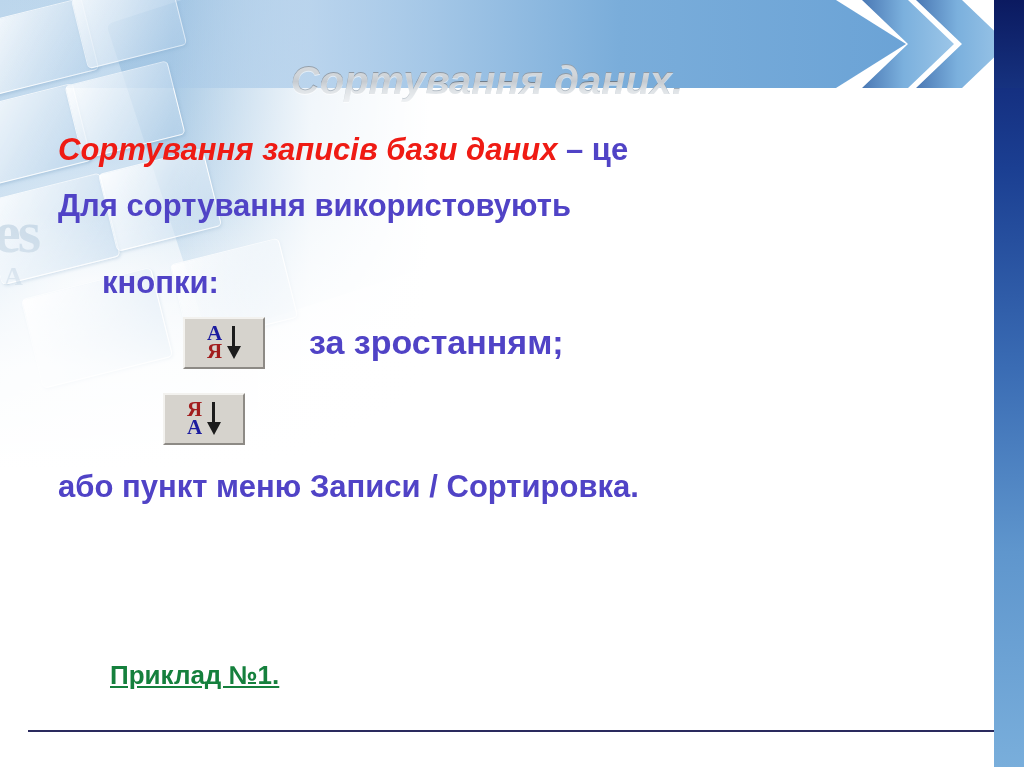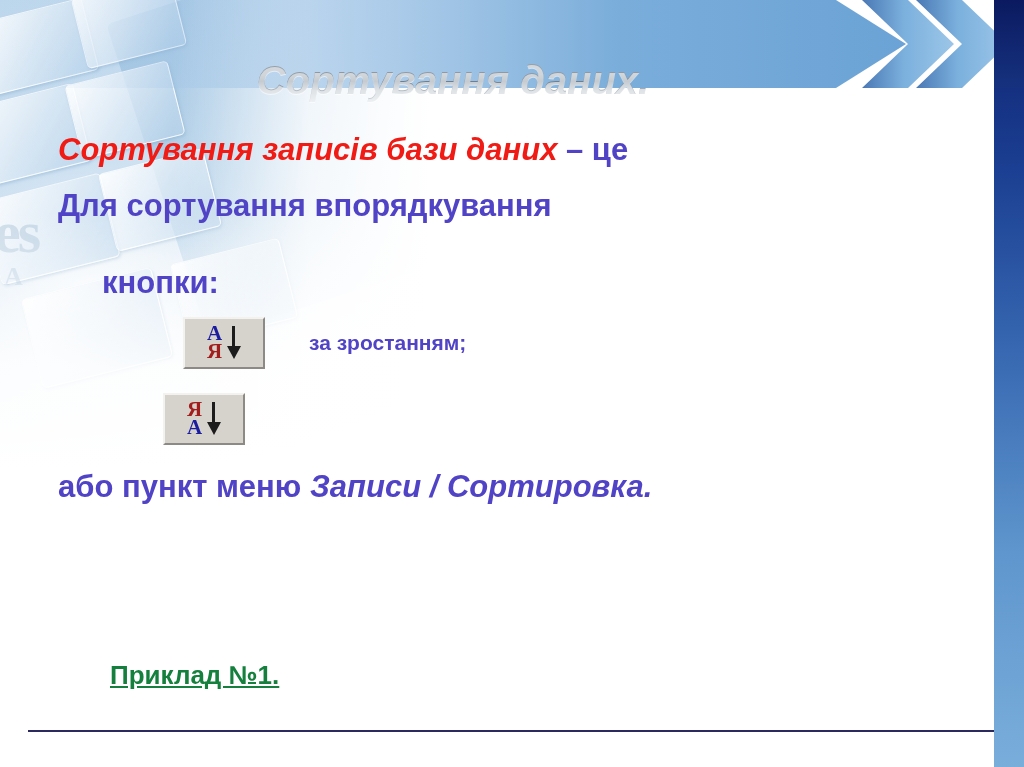--- a/index.html
+++ b/index.html
@@ -159,20 +159,21 @@
     font-weight: bold;
     font-style: italic;
     letter-spacing: 0px;
     background: linear-gradient(to bottom, #9aa4ad 0%, #8d98a3 38%, #707d8b 52%, #aeb8c1 72%, #d7dde2 100%);
     -webkit-background-clip: text;
     background-clip: text;
     color: transparent;
     -webkit-text-fill-color: transparent;
     text-shadow: 0 1px 0 rgba(255,255,255,.6);
     white-space: nowrap;
+    padding-left: 34px;
   }
 
   .body {
     position: absolute;
     left: 58px;
     top: 130px;
     width: 900px;
   }
 
   .para {
@@ -180,38 +181,37 @@
     font-weight: bold;
     color: #5043c6;
     line-height: 1.30;
     margin: 0 0 6px 0;
   }
   .para .red-def {
     color: #ef1b14;
     font-style: italic;
   }
   .para .ital {
-    font-style: italic;
   }
   .p1 { margin-bottom: 16px; }
   .p1 .line2, .p1 .line3 { display: block; padding-left: 34px; }
 
   .p2 { margin-bottom: 8px; }
   .p2 .line2 { display: block; padding-left: 44px; margin-top: 36px; }
 
   .icon-row {
     display: flex;
     align-items: center;
     margin: 0;
   }
   .icon-row.r1 { margin-top: 14px; padding-left: 125px; }
   .icon-row.r2 { margin-top: 24px; padding-left: 105px; }
 
   .icon-row .caption {
-    font-size: 21px;
+    font-size: 34px;
     font-weight: bold;
     color: #5043c6;
   }
   .icon-row.r1 .caption { margin-left: 44px; }
   .icon-row.r2 .caption { margin-left: 30px; }
 
   
   .sort-icon {
     width: 82px;
     height: 52px;
@@ -310,21 +310,21 @@
 
   <div class="title">Сортування даних.</div>
 
   <div class="body">
 
     <p class="para p1">
       <span class="red-def">Сортування записів бази даних</span><span> – це</span>
     </p>
 
     <p class="para p2">
-      <span>Для сортування впорядкування</span>
+      <span>Для сортування використовують</span>
       <span class="line2">кнопки:</span>
     </p>
 
     <div class="icon-row r1">
       <div class="sort-icon">
         <span class="letters">
           <span class="L-a">А</span>
           <span class="L-ya">Я</span>
         </span>
         <span class="arrow">

